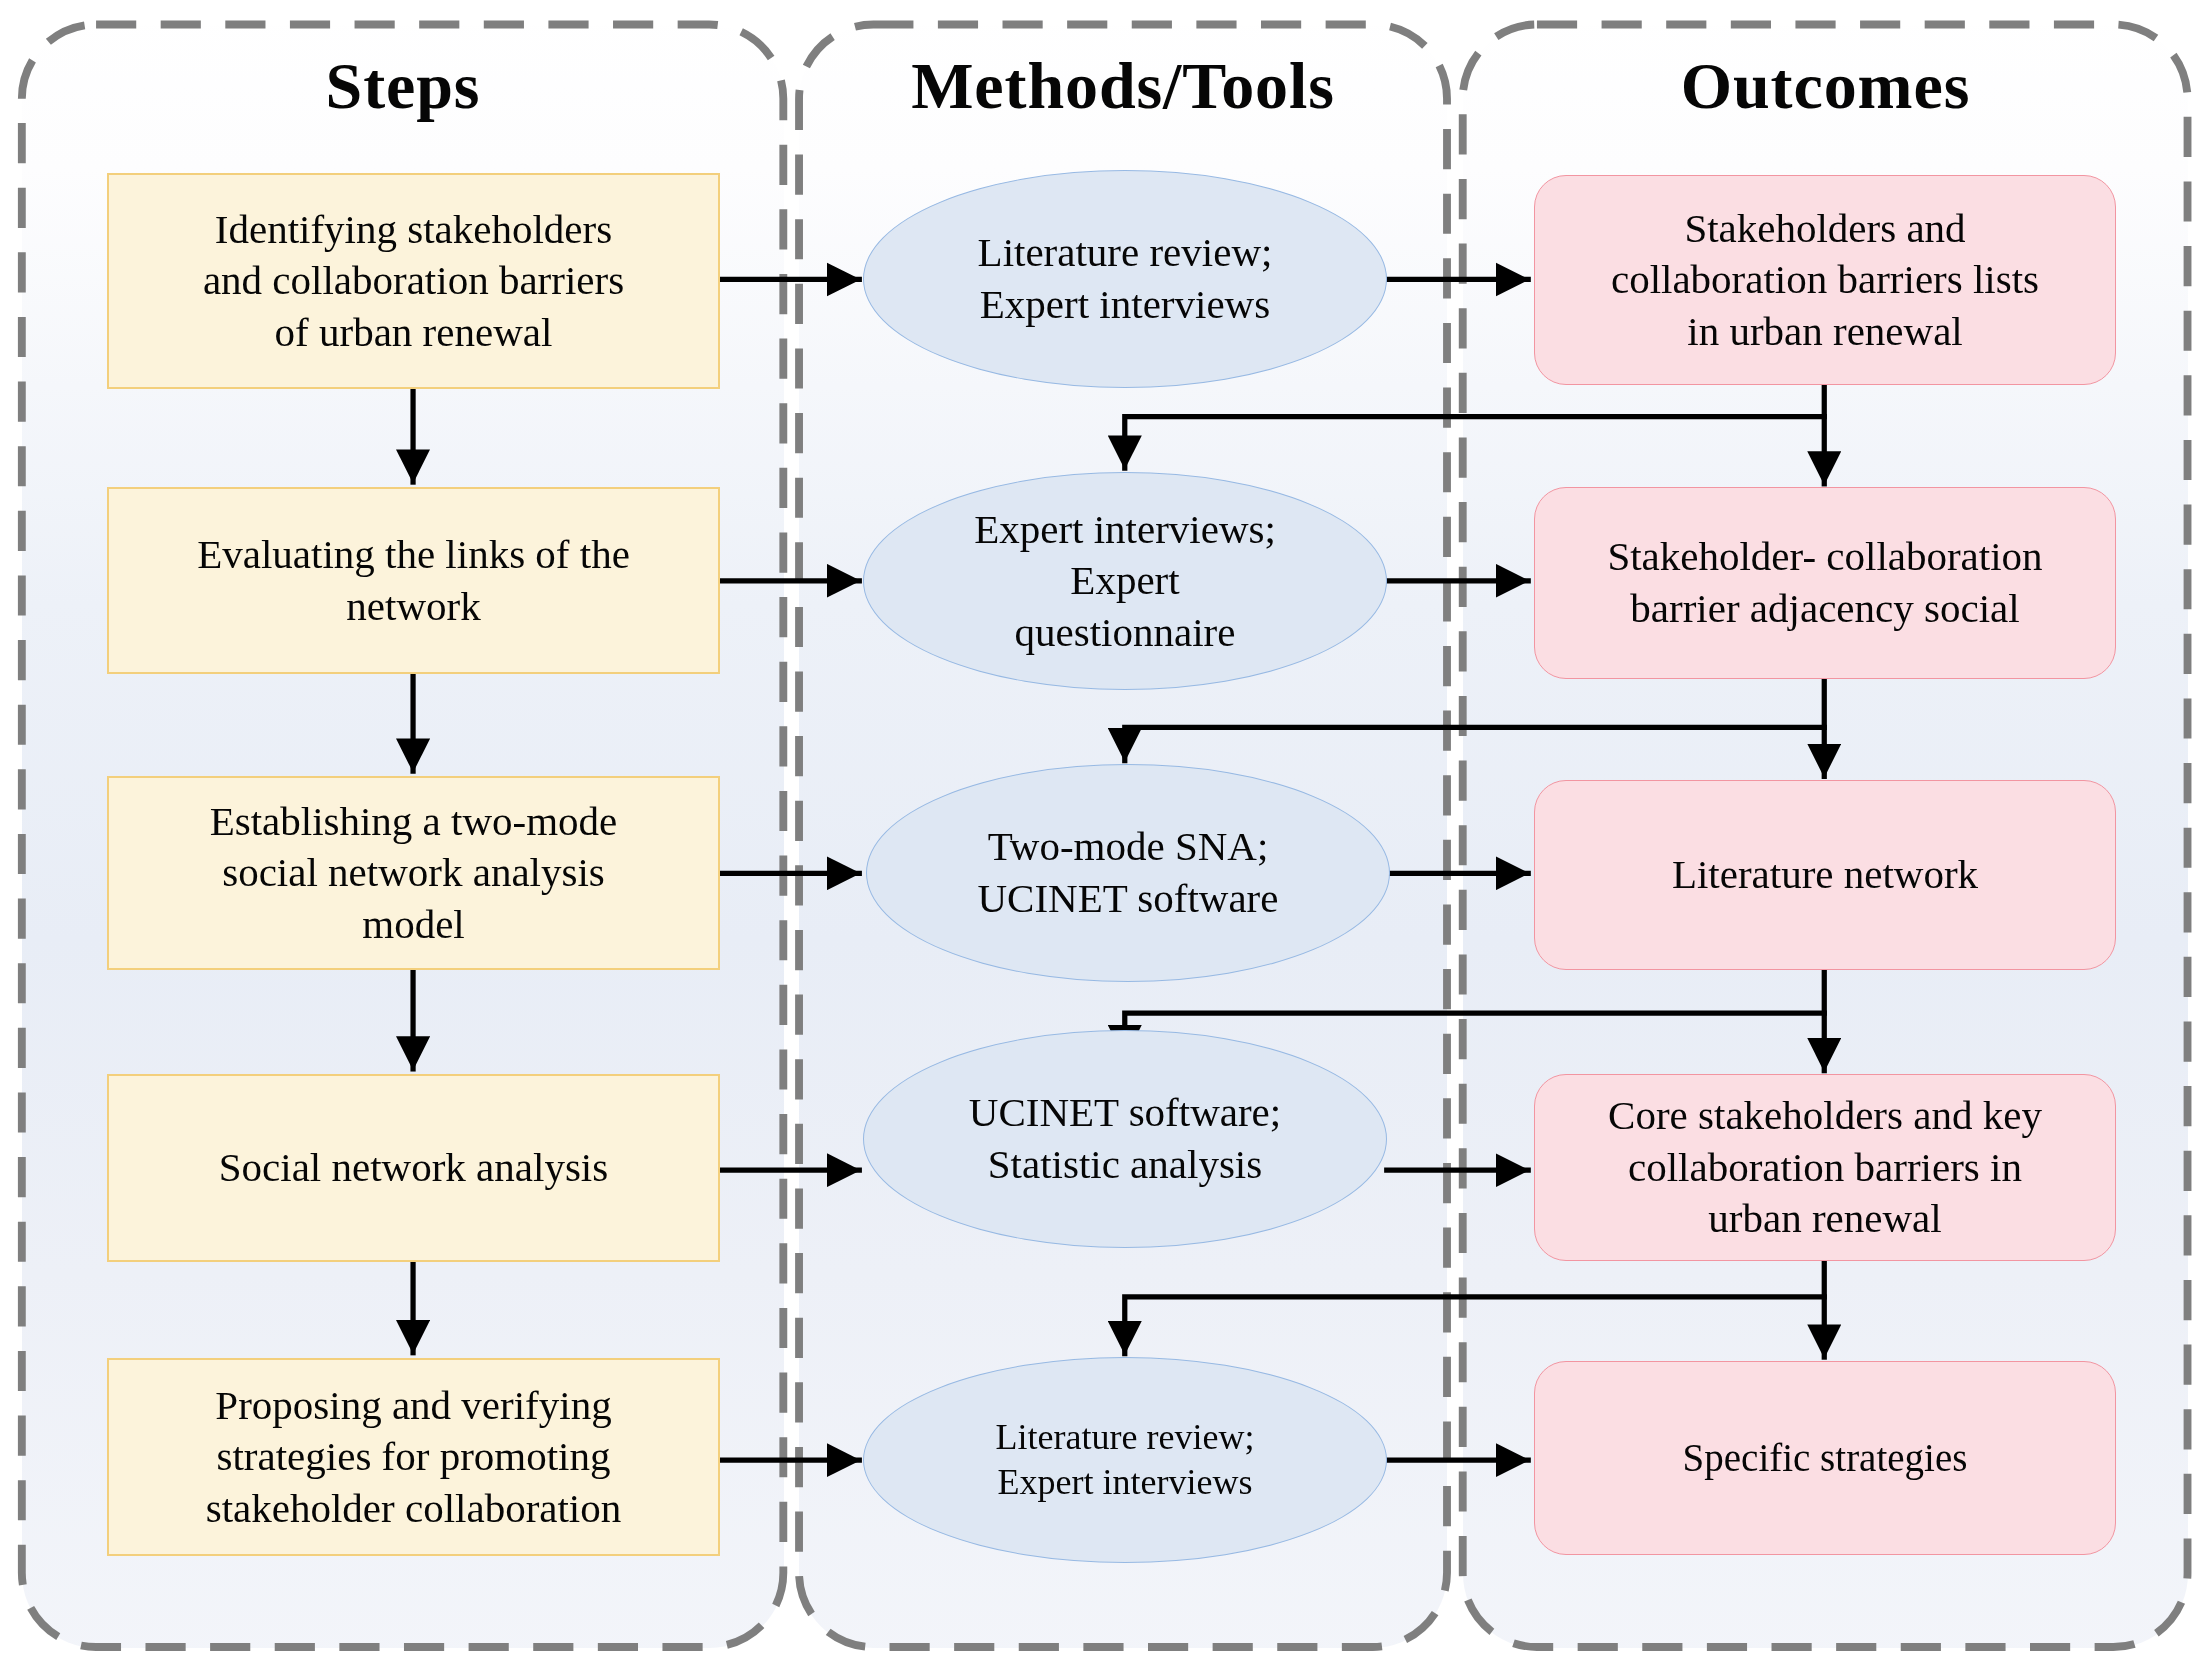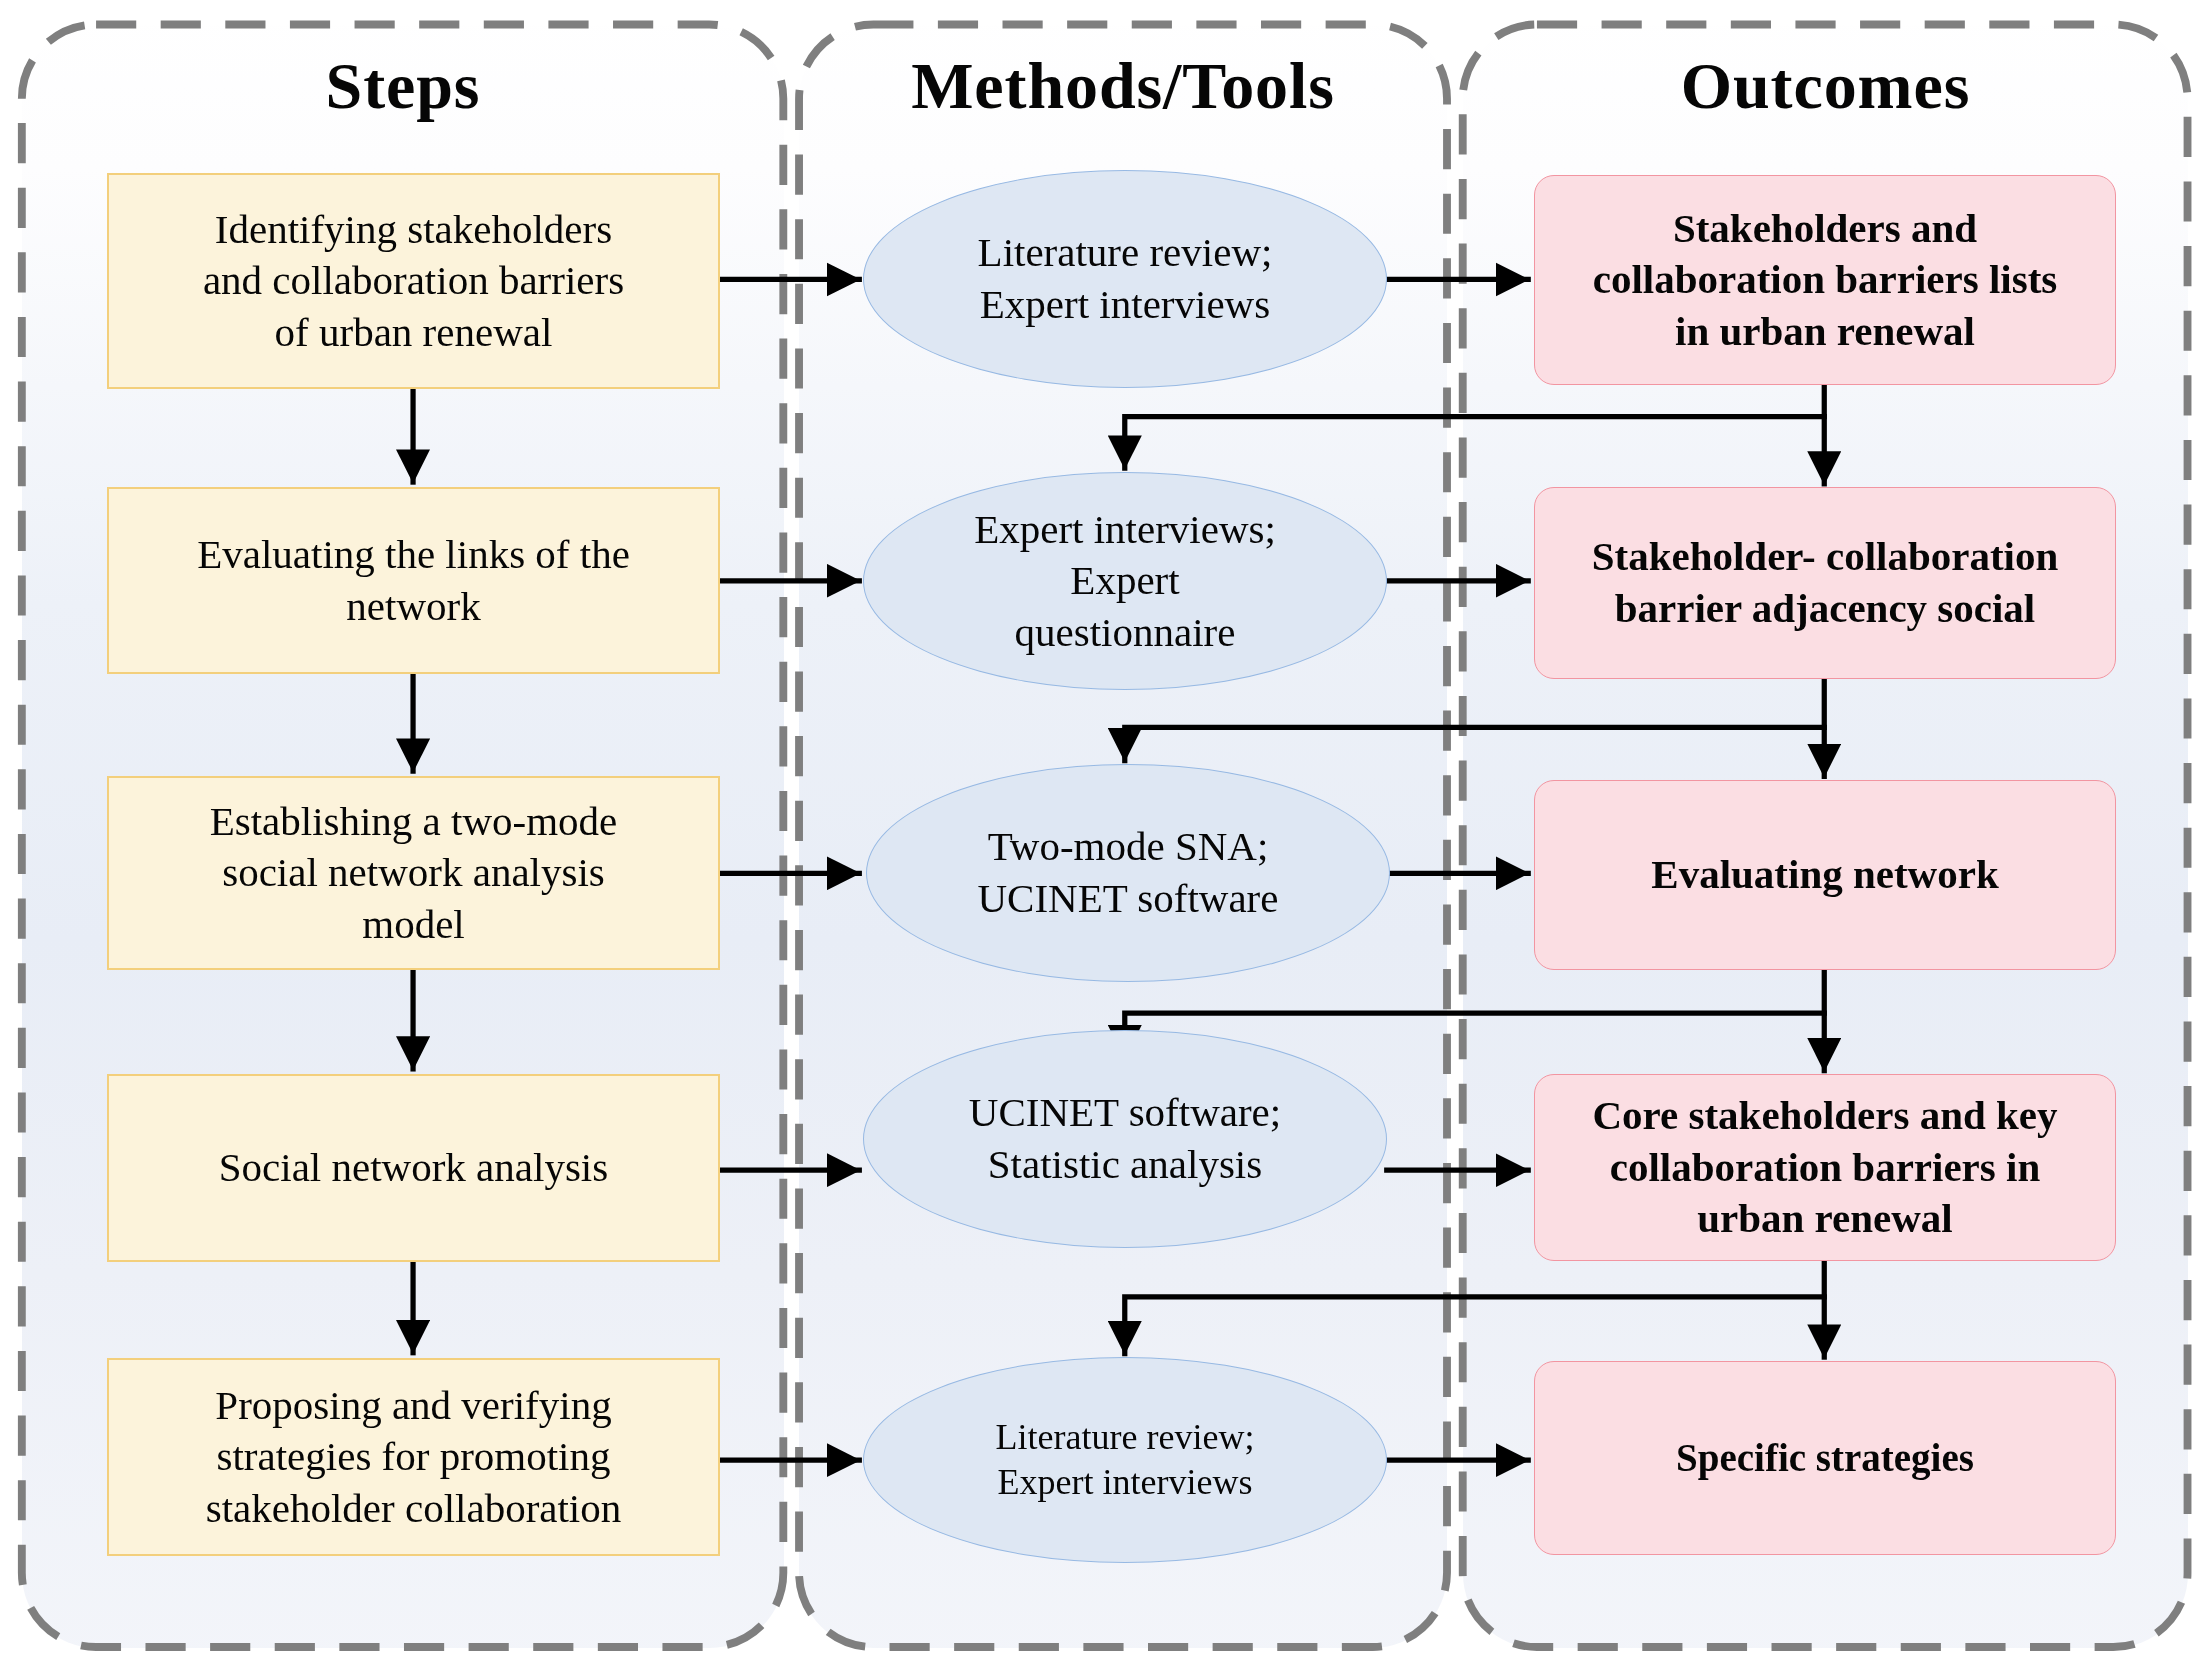--- a/index.html
+++ b/index.html
@@ -17,21 +17,21 @@
     position:absolute; text-align:center; font-weight:bold; font-size:66px;
     letter-spacing:0.9px; z-index:3;
   }
   .node {
     position:absolute; display:flex; align-items:center; justify-content:center;
     text-align:center; white-space:pre-line; font-size:41px; line-height:1.26;
     z-index:2; box-sizing:border-box;
   }
   .step    { background:var(--step-fill,#fcf3db);    border:2.6px solid var(--step-border,#f3cf7c); }
   .method  { background:var(--method-fill,#dee7f3);  border:1.7px solid var(--method-border,#97b9e3); border-radius:50%; padding:0 42px; }
-  .outcome { background:var(--outcome-fill,#fbdee3); border:1.7px solid var(--outcome-border,#f295a1); border-radius:20px;font-weight:bold; }
+  .outcome { background:var(--outcome-fill,#fbdee3); border:1.7px solid var(--outcome-border,#f295a1); border-radius:32px; }
   .small-text  { font-size:36px; }
   .medium-text { font-size:39px; }
   svg.connectors { position:absolute; left:0; top:0; z-index:1; }
 </style>
 </head>
 <body>
 
 <div class="figure">
 
   <div class="panel-bg" style="left:22px;top:24.5px;width:762px;height:1623px;background-position:-22px -24.5px;"></div>
@@ -109,20 +109,20 @@
   <div class="node method" style="left:863px;top:1030px;width:524px;height:218px;">UCINET software;
 Statistic analysis</div>
   <div class="node method small-text" style="left:863px;top:1357px;width:524px;height:206px;">Literature review;
 Expert interviews</div>
 
   <div class="node outcome" style="left:1534px;top:175px;width:582px;height:210px;">Stakeholders and
 collaboration barriers lists
 in urban renewal</div>
   <div class="node outcome" style="left:1534px;top:487px;width:582px;height:192px;">Stakeholder- collaboration
 barrier adjacency social</div>
-  <div class="node outcome" style="left:1534px;top:780px;width:582px;height:190px;">Evaluating network</div>
+  <div class="node outcome" style="left:1534px;top:780px;width:582px;height:190px;">Literature network</div>
   <div class="node outcome" style="left:1534px;top:1074px;width:582px;height:187px;">Core stakeholders and key
 collaboration barriers in
 urban renewal</div>
   <div class="node outcome medium-text" style="left:1534px;top:1361px;width:582px;height:194px;">Specific strategies</div>
 
 </div>
 
 
 </body></html>

